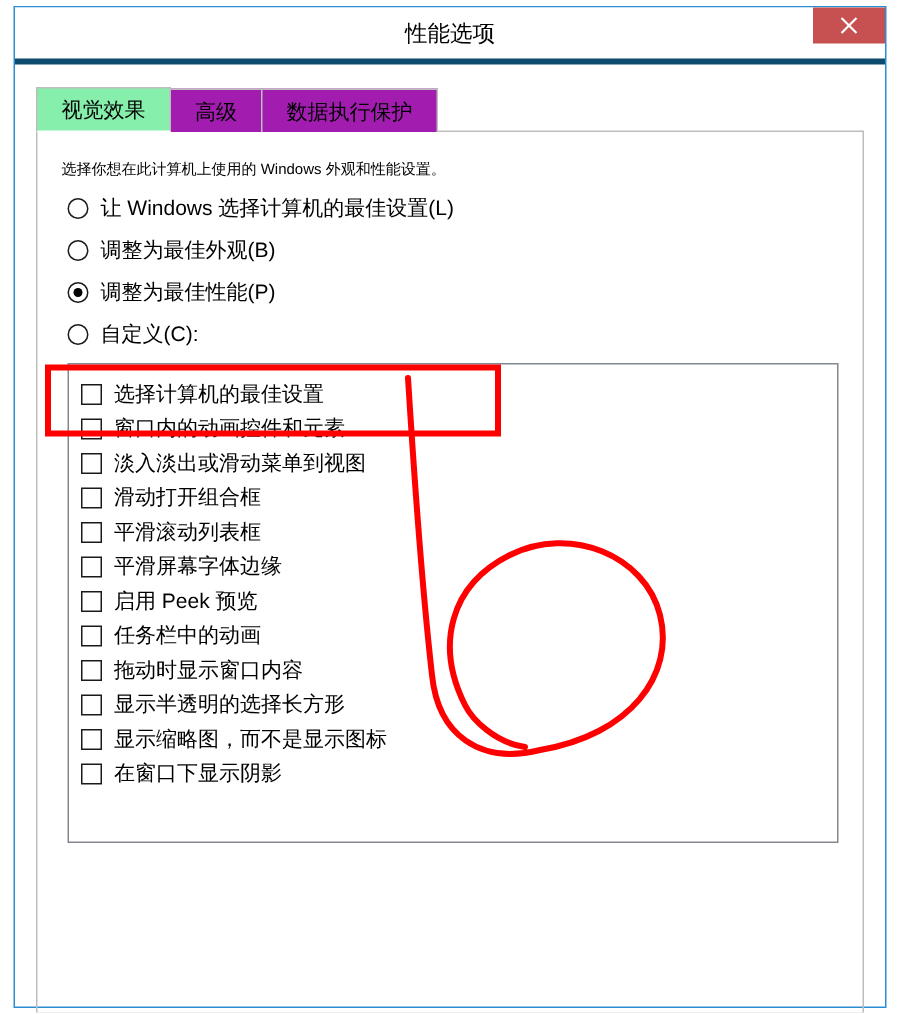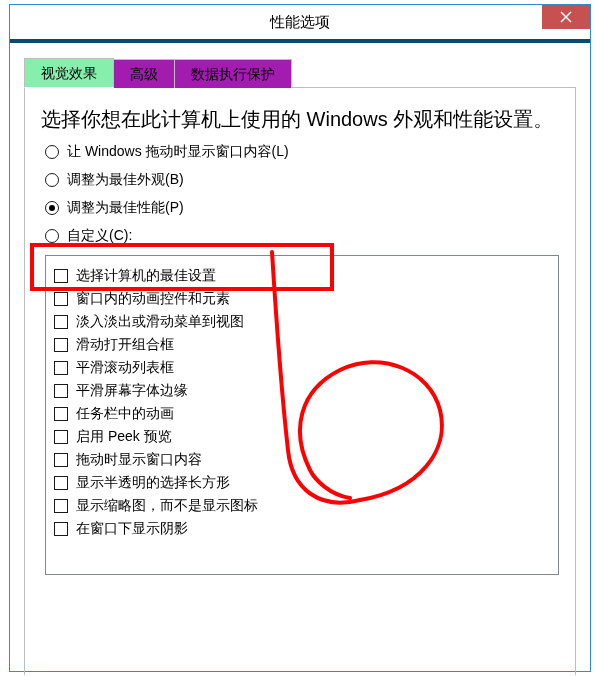--- a/index.html
+++ b/index.html
@@ -93,21 +93,21 @@
   }
   .tab-panel {
     border: 1px solid #bdbdbd;
     border-top: none;
     height: calc(100% - 30px);
     padding: 18px 16px 16px 16px;
     box-sizing: border-box;
     overflow: hidden;
   }
   .desc {
-    font-size: 20px;
+    font-size: 10px;
   }
   .radio-row {
     display: flex;
     align-items: center;
     margin: 10px 0 10px 4px;
     cursor: pointer;
   }
   .radio {
     width: 14px;
     height: 14px;
@@ -189,21 +189,21 @@
         <div class="tab">
           <span>数据执行保护</span>
         </div>
       </div>
 
       <div class="tab-panel">
         <div class="desc">选择你想在此计算机上使用的 Windows 外观和性能设置。</div>
 
         <div class="radio-row">
           <span class="radio"></span>
-          <span class="check-label">让 Windows 拖动时显示窗口内容(L)</span>
+          <span class="check-label">让 Windows 选择计算机的最佳设置(L)</span>
         </div>
         <div class="radio-row">
           <span class="radio"></span>
           <span class="check-label">调整为最佳外观(B)</span>
         </div>
         <div class="radio-row">
           <span class="radio inner"></span>
           <span class="check-label">调整为最佳性能(P)</span>
         </div>
         <div class="radio-row">
@@ -231,25 +231,25 @@
           <div class="check-row">
             <span class="checkbox"></span>
             <span class="check-label">平滑滚动列表框</span>
           </div>
           <div class="check-row">
             <span class="checkbox"></span>
             <span class="check-label">平滑屏幕字体边缘</span>
           </div>
           <div class="check-row">
             <span class="checkbox"></span>
+            <span class="check-label">启用 Peek 预览</span>
+          </div>
+          <div class="check-row">
+            <span class="checkbox"></span>
             <span class="check-label">任务栏中的动画</span>
-          </div>
-          <div class="check-row">
-            <span class="checkbox"></span>
-            <span class="check-label">启用 Peek 预览</span>
           </div>
           <div class="check-row">
             <span class="checkbox"></span>
             <span class="check-label">拖动时显示窗口内容</span>
           </div>
           <div class="check-row">
             <span class="checkbox"></span>
             <span class="check-label">显示半透明的选择长方形</span>
           </div>
           <div class="check-row">

